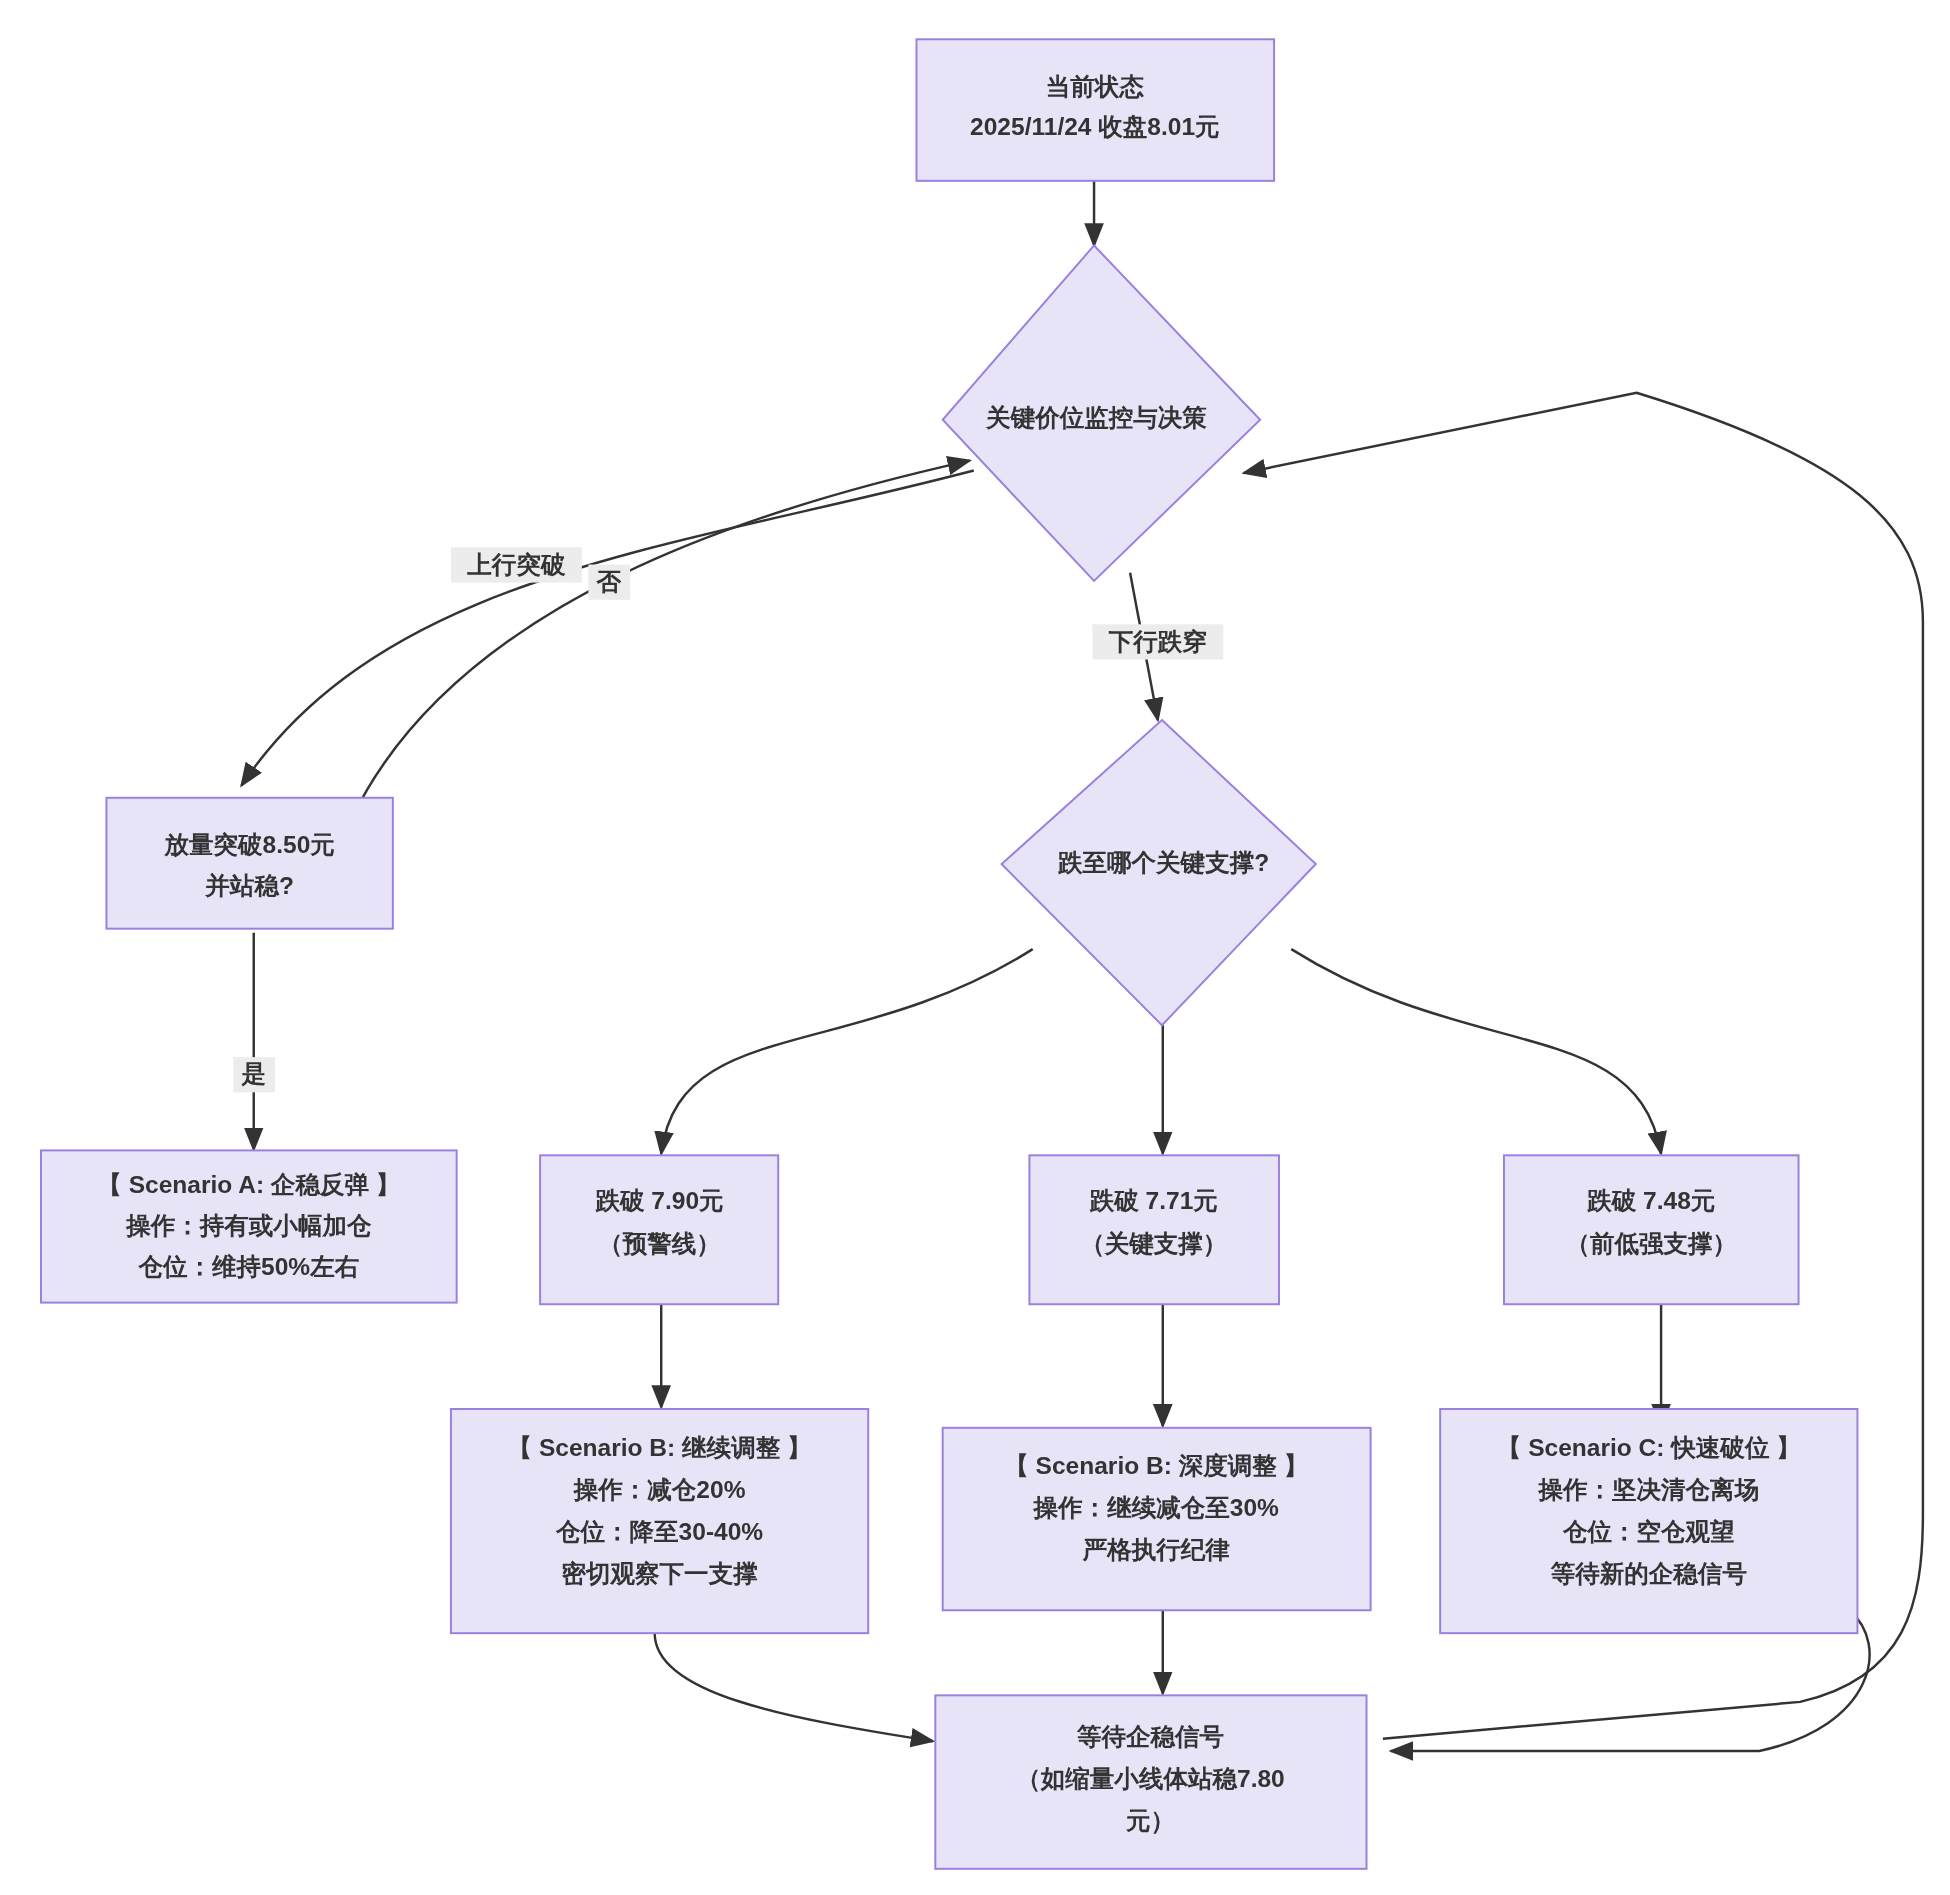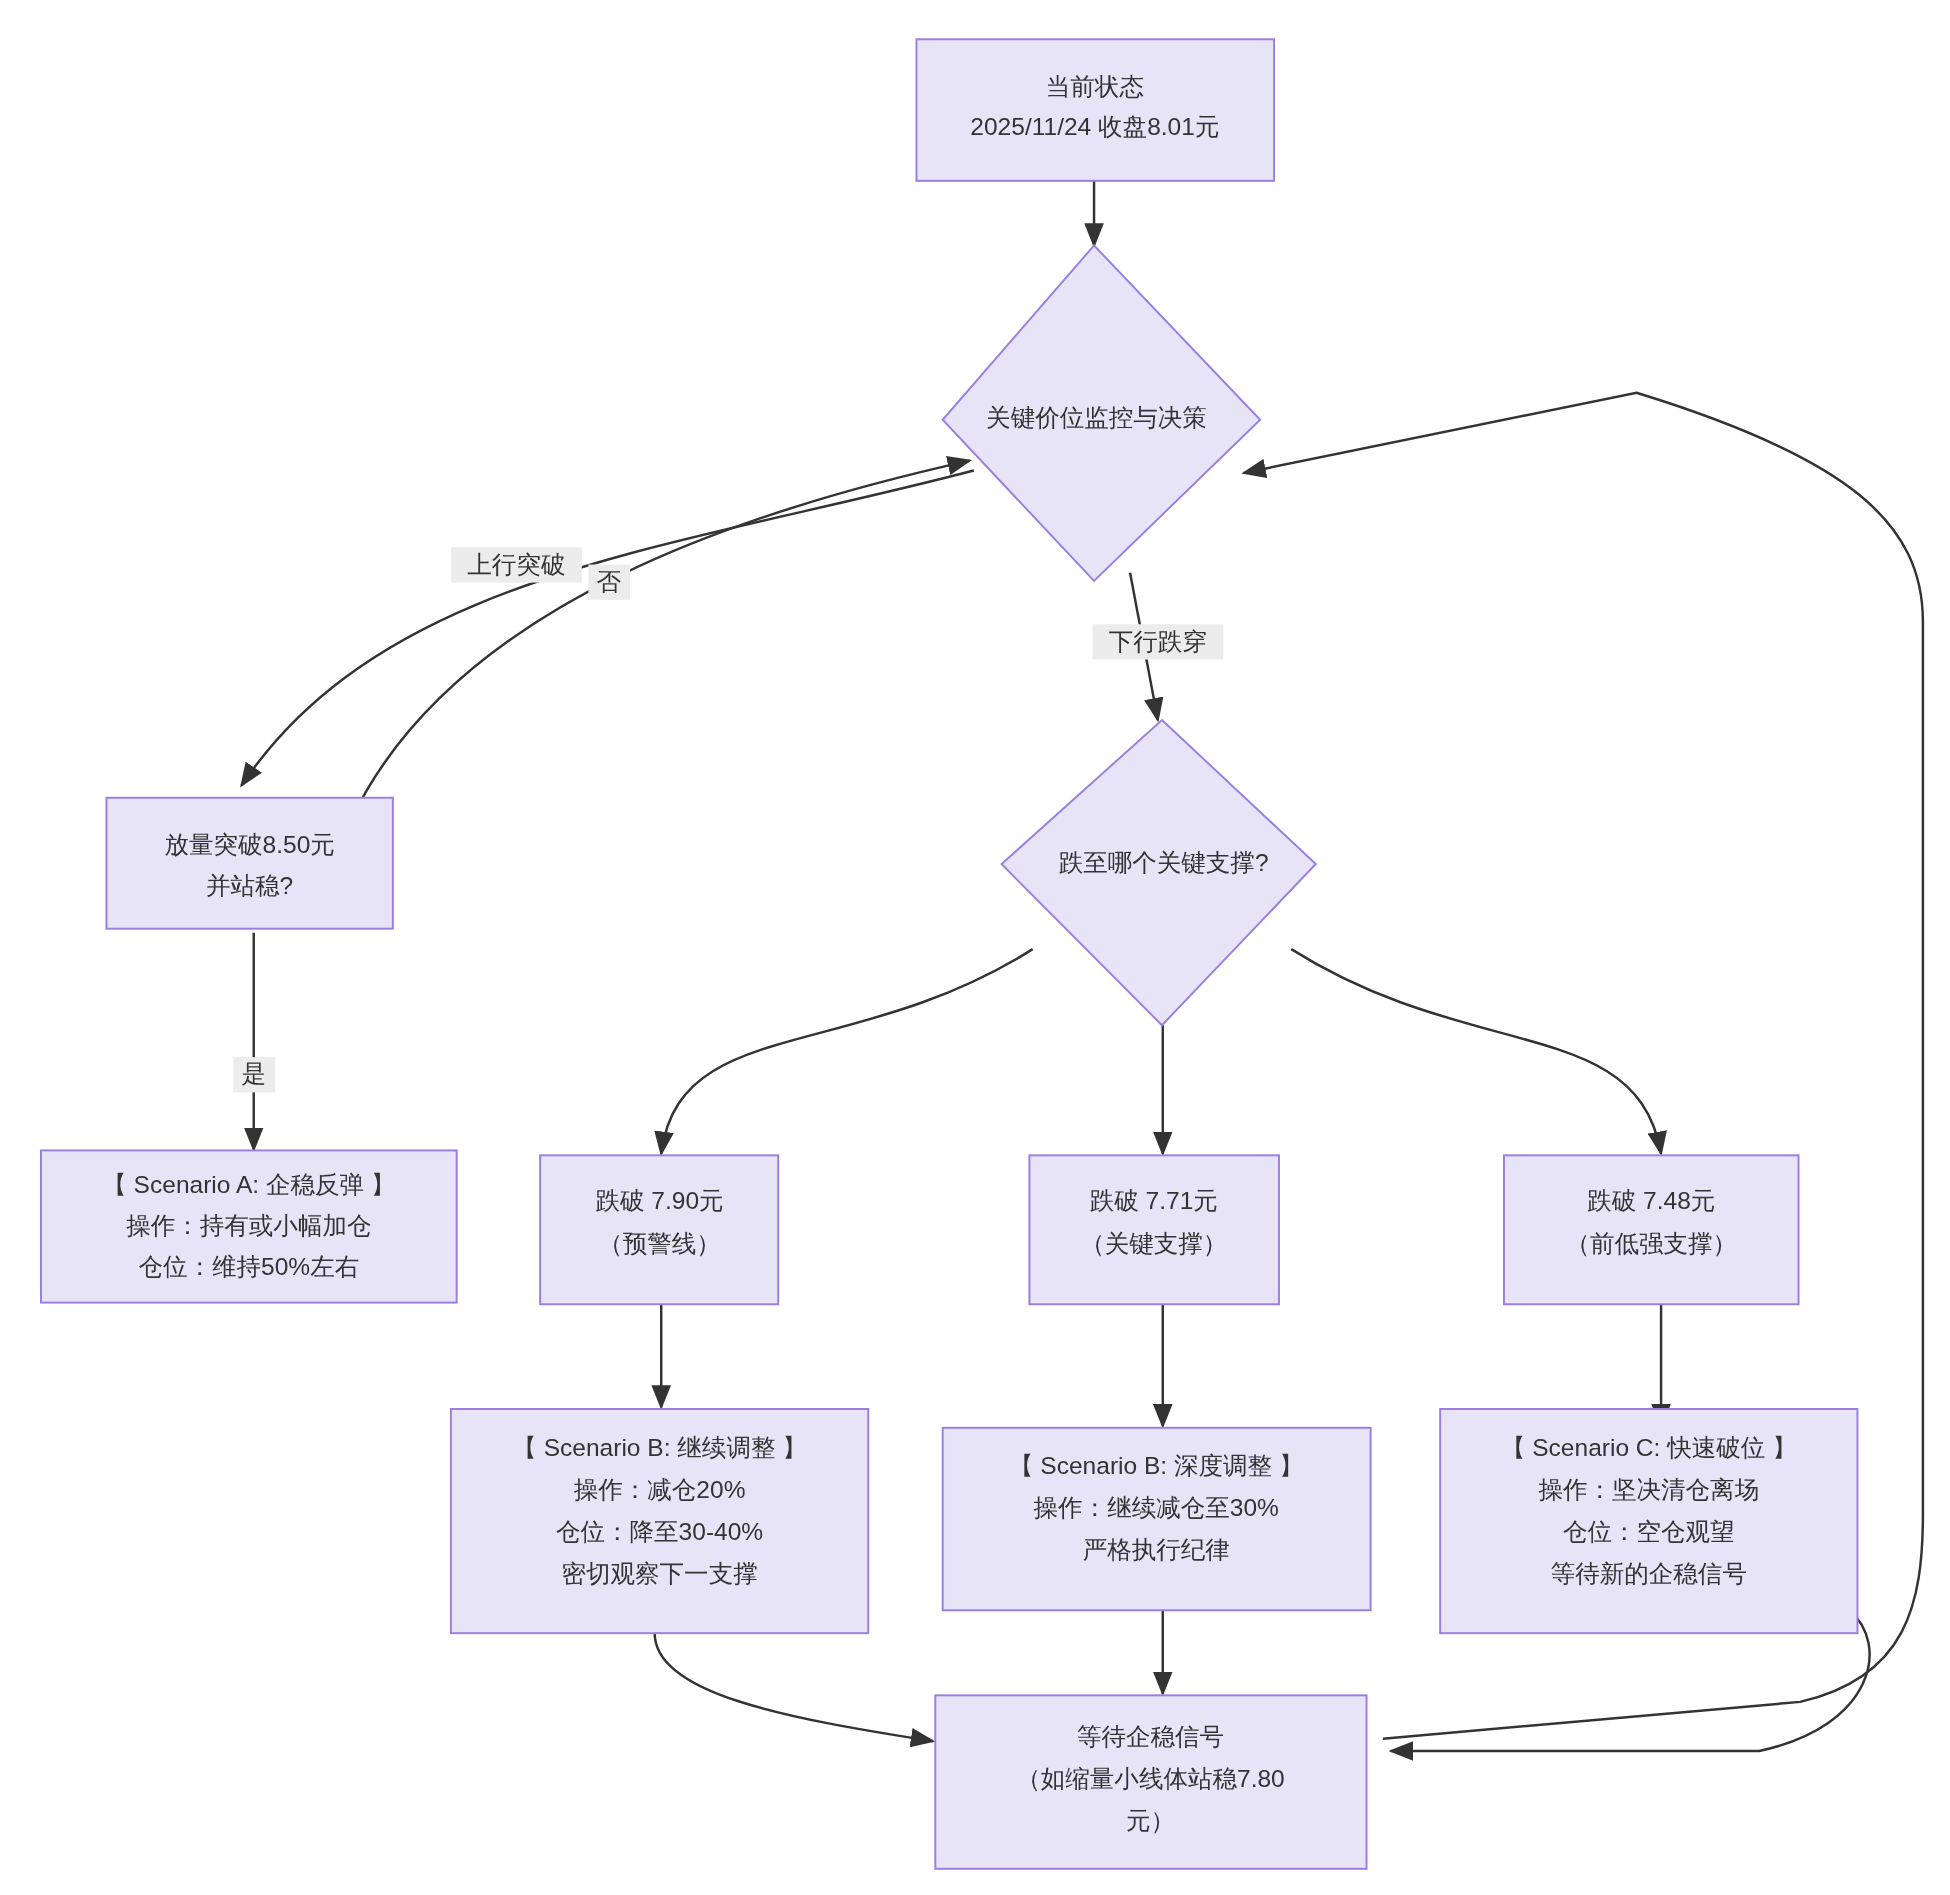--- a/index.html
+++ b/index.html
@@ -10,20 +10,21 @@
   body {
     width: 1950px;
     height: 1895px;
     font-family: "Liberation Sans", "DejaVu Sans", sans-serif;
     overflow: hidden;
   }
   #flow-root {
     position: relative;
     width: 1950px;
     height: 1543px;
+    font-weight: bold;
   }
   svg#flow-svg {
     position: absolute;
     top: 0;
     left: 0;
     width: 1950px;
     height: 1895px;
   }
   .node-shape {
     fill: #e8e4f8;

